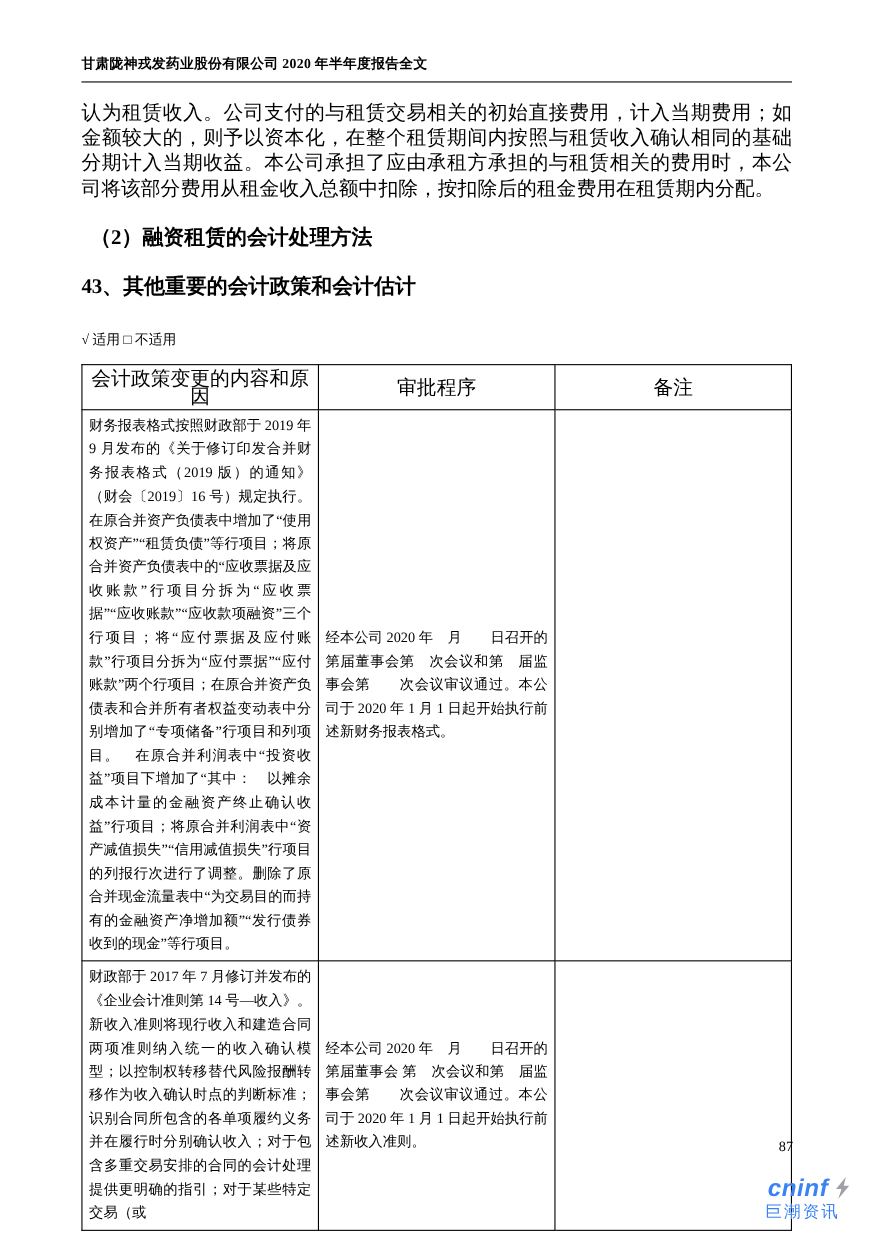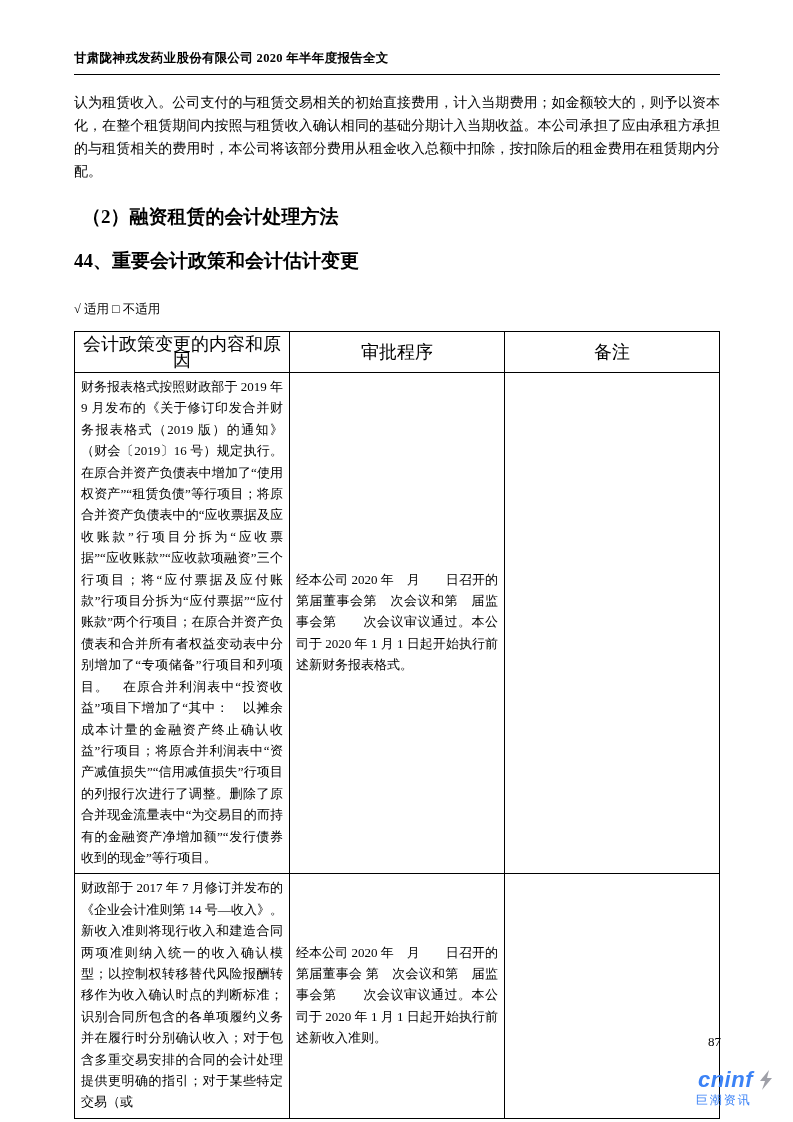--- a/index.html
+++ b/index.html
@@ -28,21 +28,21 @@
     font-weight: bold;
     letter-spacing: 0.3px;
   }
   .doc-header-rule {
     border: none;
     border-top: 1px solid #000;
     margin-top: 7px;
   }
   .para {
     margin-top: 16px;
-    font-size: 14px;
+    font-size: 18px;
     line-height: 23px;
     text-align: justify;
     text-justify: inter-character;
   }
   .heading {
     font-size: 19px;
     font-weight: bold;
     margin-top: 24px;
     line-height: 20px;
   }
@@ -112,21 +112,21 @@
     font-weight: bold;
     font-style: italic;
     letter-spacing: 0.5px;
   }
   .logo-glyph svg { display: block; }
   .logo-sub {
     margin-top: 2px;
     padding-left: 34px;
   }
   .logo-cn {
-    font-size: 12px;
+    font-size: 15px;
     letter-spacing: 2px;
   }
   .logo-url {
     font-size: 9.5px;
     margin-top: 14px;
   }
 </style>
 </head>
 <body>
 
@@ -135,22 +135,22 @@
 
     <div class="doc-header">
       <div class="doc-header-title">甘肃陇神戎发药业股份有限公司 2020 年半年度报告全文</div>
       <hr class="doc-header-rule">
     </div>
 
     <p class="para">认为租赁收入。公司支付的与租赁交易相关的初始直接费用，计入当期费用；如金额较大的，则予以资本化，在整个租赁期间内按照与租赁收入确认相同的基础分期计入当期收益。本公司承担了应由承租方承担的与租赁相关的费用时，本公司将该部分费用从租金收入总额中扣除，按扣除后的租金费用在租赁期内分配。</p>
 
     <div class="heading indented">（2）融资租赁的会计处理方法</div>
 
+    <div class="heading">43、其他重要的会计政策和会计估计</div>
 
-    <div class="heading">44、重要会计政策和会计估计变更</div>
 
 
     <div class="applicability">√ 适用 □ 不适用</div>
 
     <table class="policy-table">
       <colgroup>
         <col>
           <col>
           <col>
       </colgroup>

